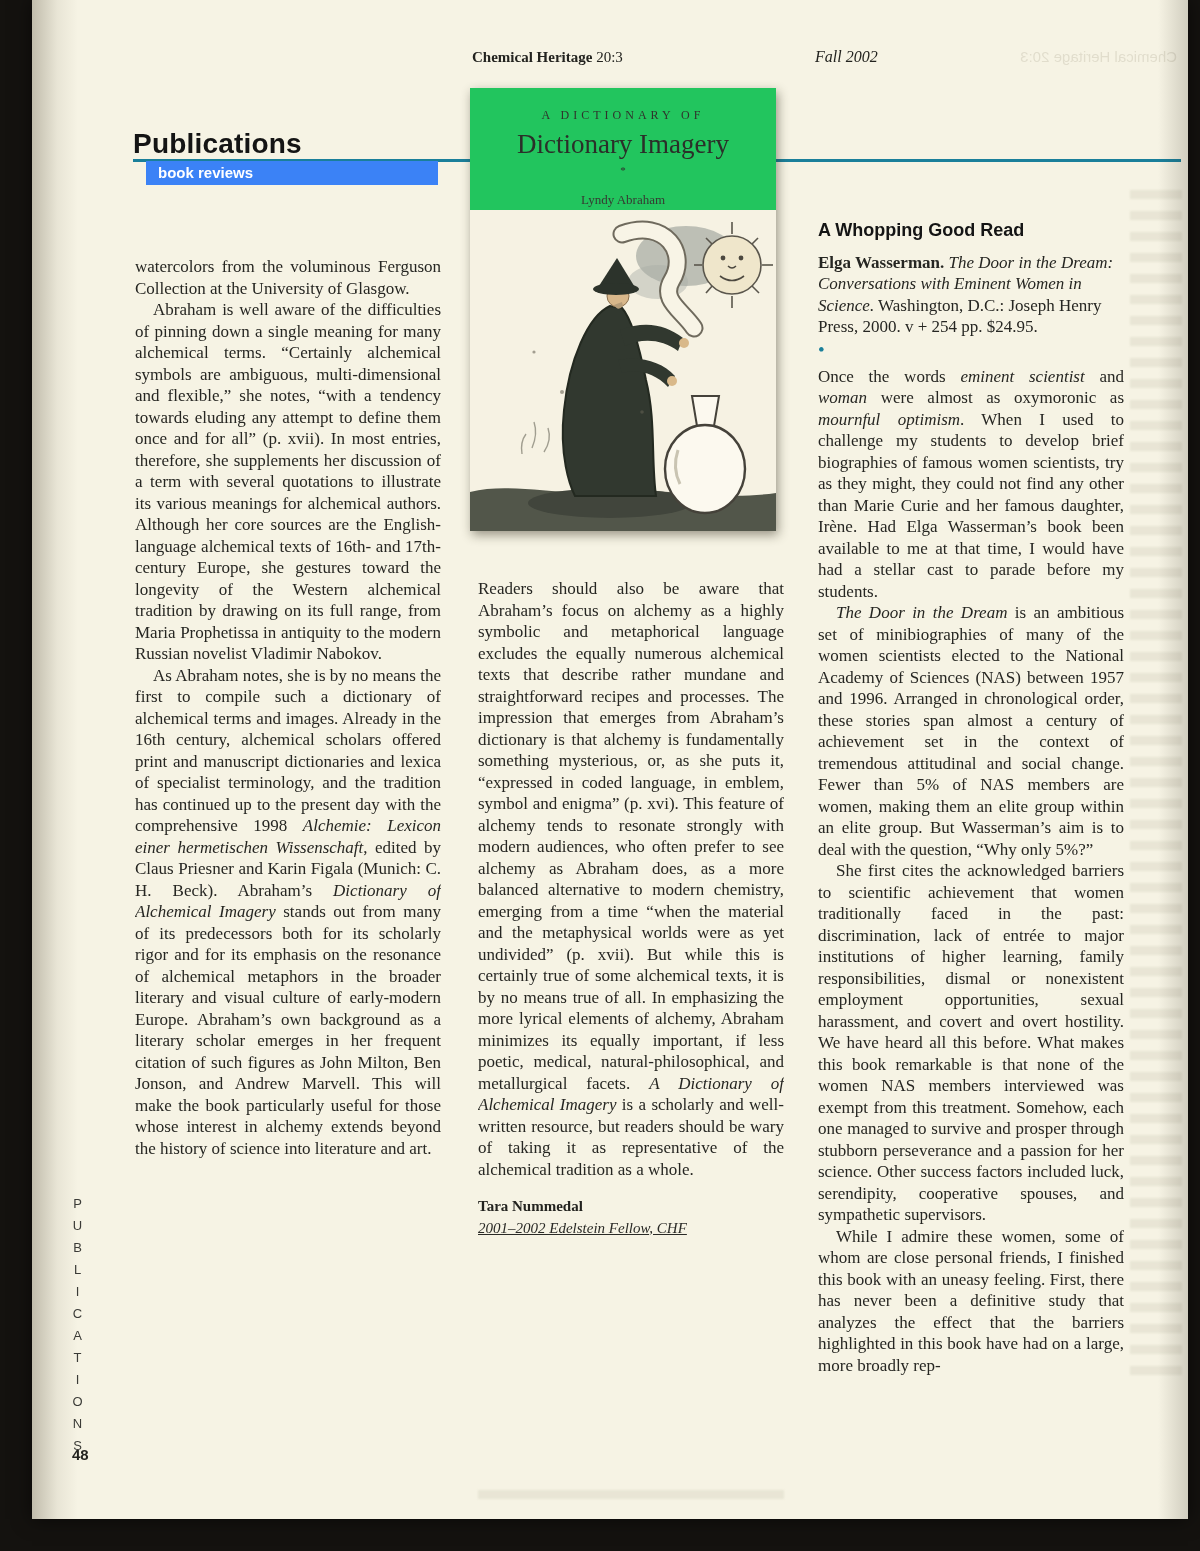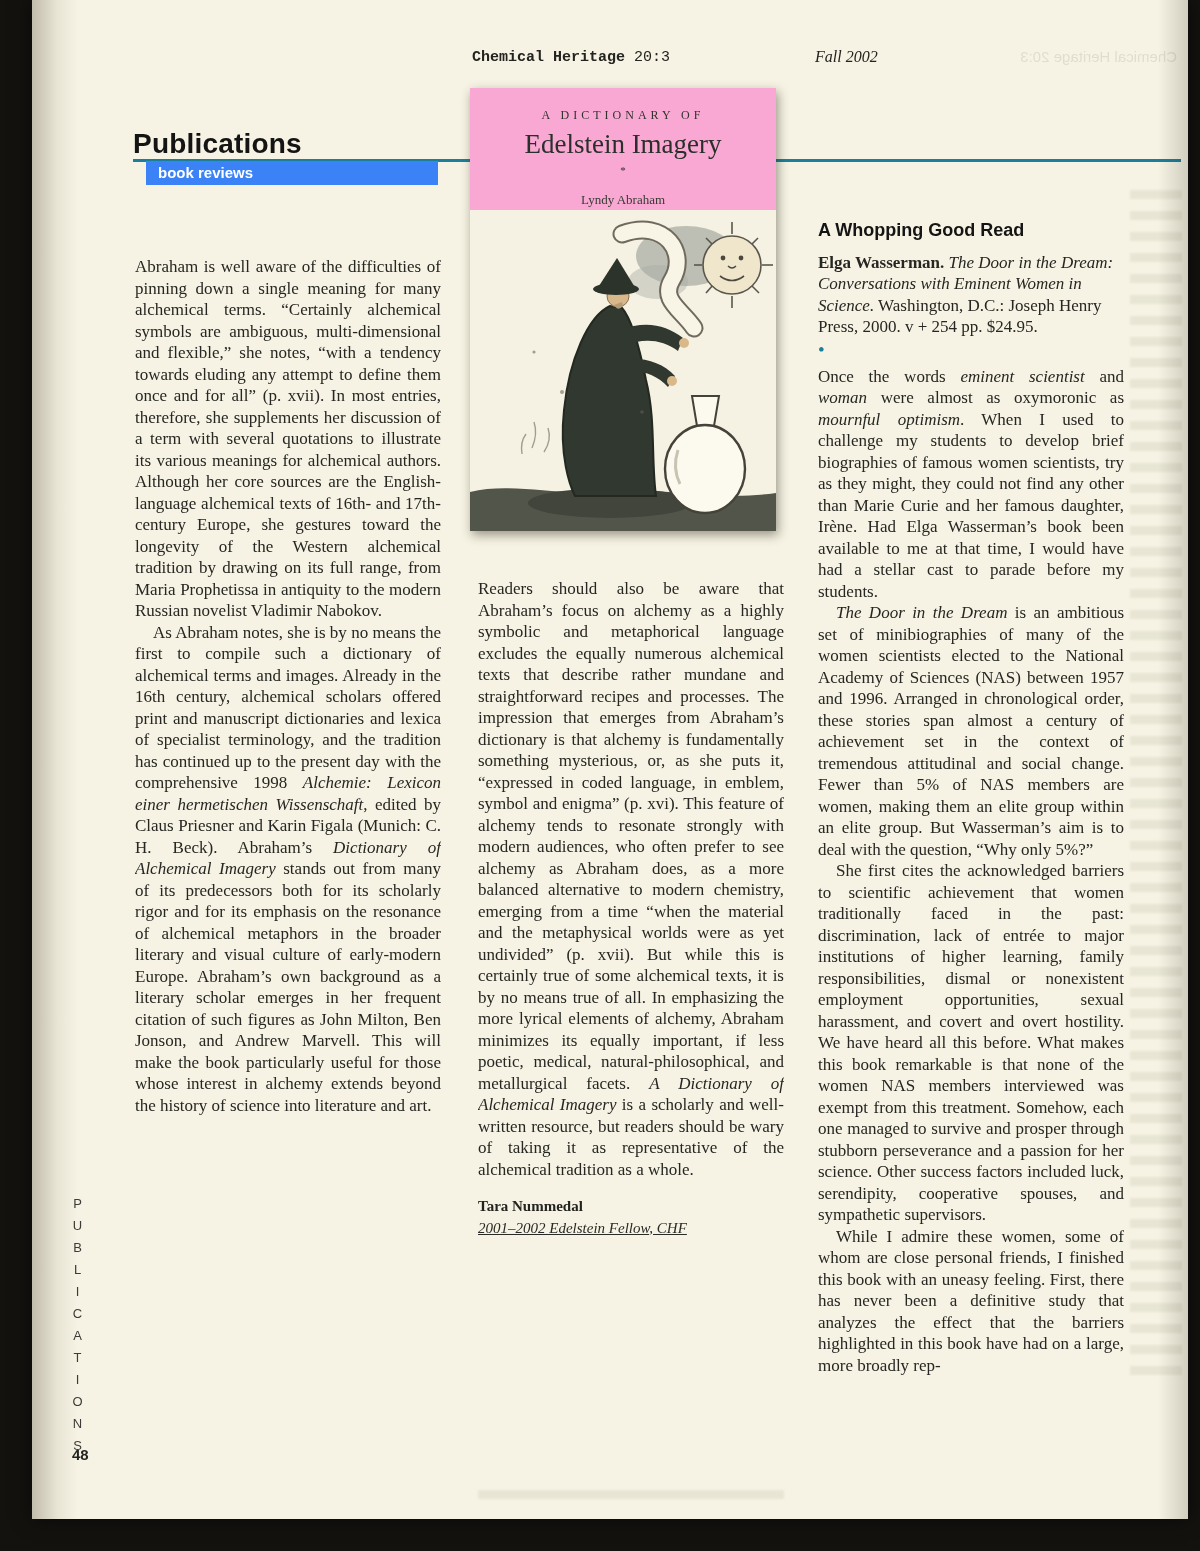--- a/index.html
+++ b/index.html
@@ -17,21 +17,21 @@
     background:linear-gradient(to right, rgba(70,62,42,.30), rgba(70,62,42,.08) 55%, transparent);
     pointer-events:none; z-index:5;
   }
   .page::after { 
     content:""; position:absolute; right:0; top:0; bottom:0; width:30px;
     background:linear-gradient(to left, rgba(40,36,24,.18), transparent);
     pointer-events:none; z-index:5;
   }
 
   
-  .journal-ref { position:absolute; left:440px; top:49px; font-family:Liberation Mono, monospace; font-size:15px; color:#23231f;text-align:right; }
+  .journal-ref { position:absolute; left:440px; top:49px; font-family:Liberation Serif, serif; font-size:15px; color:#23231f;text-align:right; }
   .journal-ref b { font-weight:bold; }
   .season { position:absolute; left:783px; top:48px; font-style:italic; font-size:16px; color:#23231f; }
   .ghost-header {
     position:absolute; left:905px; top:48px; width:240px; text-align:left;
     font-family:"Liberation Sans", sans-serif; font-size:15px; color:#766e54;
     transform:scaleX(-1); opacity:.16; filter:blur(.6px); pointer-events:none;
   }
 
   
   .section-title {
@@ -43,21 +43,21 @@
     position:absolute; left:114px; top:161px; width:292px; height:24px; background:#3b82f6; z-index:2;
     color:#ffffff; font-family:"Liberation Sans", sans-serif; font-weight:bold; font-size:15px;
     line-height:24px; padding-left:12px;
   }
 
   
   .cover {
     position:absolute; left:438px; top:88px; width:306px; height:443px; z-index:3;
     background:#f6f2e3; box-shadow:2px 4px 10px rgba(40,35,20,.45);
   }
-  .cover-band { background:#f9a8d4; height:122px; text-align:center; padding-top:20px; }
+  .cover-band { background:#22c55e; height:122px; text-align:center; padding-top:20px; }
   .cover-series { font-size:12px; letter-spacing:4px; color:#30332c; }
   .cover-title { font-size:27px; color:#2b2f29; margin-top:6px; }
   .cover-ornament { font-size:11px; color:#30332c; margin-top:4px; }
   .cover-author { font-size:13px; color:#373a32; margin-top:16px; }
   .cover-art { display:block; }
 
   
   .col {
     position:absolute; width:306px; font-size:17px; line-height:21.5px; color:#262622;
     text-align:justify; overflow:hidden;
@@ -114,21 +114,21 @@
     </div>
     <div class="season">Fall 2002</div>
 
     <div class="section-title">Publications</div>
     <div class="rule"></div>
     <div class="subsection-box">book reviews</div>
 
     <div class="cover">
       <div class="cover-band">
         <div class="cover-series">A DICTIONARY OF</div>
-        <div class="cover-title">Edelstein Imagery</div>
+        <div class="cover-title">Dictionary Imagery</div>
         <div class="cover-ornament">*</div>
         <div class="cover-author">Lyndy Abraham</div>
       </div>
       <svg class="cover-art" width="306" height="321" viewBox="0 0 306 321" xmlns="http://www.w3.org/2000/svg">
         <rect x="0" y="0" width="306" height="321" fill="#f6f2e3"></rect>
 
         <ellipse cx="216" cy="46" rx="50" ry="30" fill="#a9aea6" opacity="0.75"></ellipse>
         <ellipse cx="188" cy="72" rx="30" ry="17" fill="#a9aea6" opacity="0.45"></ellipse>
 
         <g>
@@ -177,20 +177,21 @@
           <path d="M208,240 q-6,18 2,34" fill="none" stroke="#c9c4b2" stroke-width="3"></path>
         </g>
 
         <circle cx="92" cy="182" r="2" fill="#6a6658" opacity="0.6"></circle>
         <circle cx="64" cy="142" r="1.6" fill="#6a6658" opacity="0.6"></circle>
         <circle cx="172" cy="202" r="1.8" fill="#6a6658" opacity="0.5"></circle>
       </svg>
     </div>
 
     <div class="col" id="col1">
+        <p class="para">watercolors from the voluminous Ferguson Collection at the University of Glasgow.</p>
         <p class="para">Abraham is well aware of the difficulties of pinning down a single meaning for many alchemical terms. “Certainly alchemical symbols are ambiguous, multi-dimensional and flexible,” she notes, “with a tendency towards eluding any attempt to define them once and for all” (p. xvii). In most entries, therefore, she supplements her discussion of a term with several quotations to illustrate its various meanings for alchemical authors. Although her core sources are the English-language alchemical texts of 16th- and 17th-century Europe, she gestures toward the longevity of the Western alchemical tradition by drawing on its full range, from Maria Prophetissa in antiquity to the modern Russian novelist Vladimir Nabokov.</p>
         <p class="para">As Abraham notes, she is by no means the first to compile such a dictionary of alchemical terms and images. Already in the 16th century, alchemical scholars offered print and manuscript dictionaries and lexica of specialist terminology, and the tradition has continued up to the present day with the comprehensive 1998 <i>Alchemie: Lexicon einer hermetischen Wissenschaft</i>, edited by Claus Priesner and Karin Figala (Munich: C. H. Beck). Abraham’s <i>Dictionary of Alchemical Imagery</i> stands out from many of its predecessors both for its scholarly rigor and for its emphasis on the resonance of alchemical metaphors in the broader literary and visual culture of early-modern Europe. Abraham’s own background as a literary scholar emerges in her frequent citation of such figures as John Milton, Ben Jonson, and Andrew Marvell. This will make the book particularly useful for those whose interest in alchemy extends beyond the history of science into literature and art.</p>
       </div>
 
     <div class="col" id="col2">
       <div>
           <p class="para">Readers should also be aware that Abraham’s focus on alchemy as a highly symbolic and metaphorical language excludes the equally numerous alchemical texts that describe rather mundane and straightforward recipes and processes. The impression that emerges from Abraham’s dictionary is that alchemy is fundamentally something mysterious, or, as she puts it, “expressed in coded language, in emblem, symbol and enigma” (p. xvi). This feature of alchemy tends to resonate strongly with modern audiences, who often prefer to see alchemy as Abraham does, as a more balanced alternative to modern chemistry, emerging from a time “when the material and the metaphysical worlds were as yet undivided” (p. xvii). But while this is certainly true of some alchemical texts, it is by no means true of all. In emphasizing the more lyrical elements of alchemy, Abraham minimizes its equally important, if less poetic, medical, natural-philosophical, and metallurgical facets. <i>A Dictionary of Alchemical Imagery</i> is a scholarly and well-written resource, but readers should be wary of taking it as representative of the alchemical tradition as a whole.</p>
         </div>
       <div class="byline-name">Tara Nummedal</div>
       <div class="byline-role">2001–2002 Edelstein Fellow, CHF</div>

